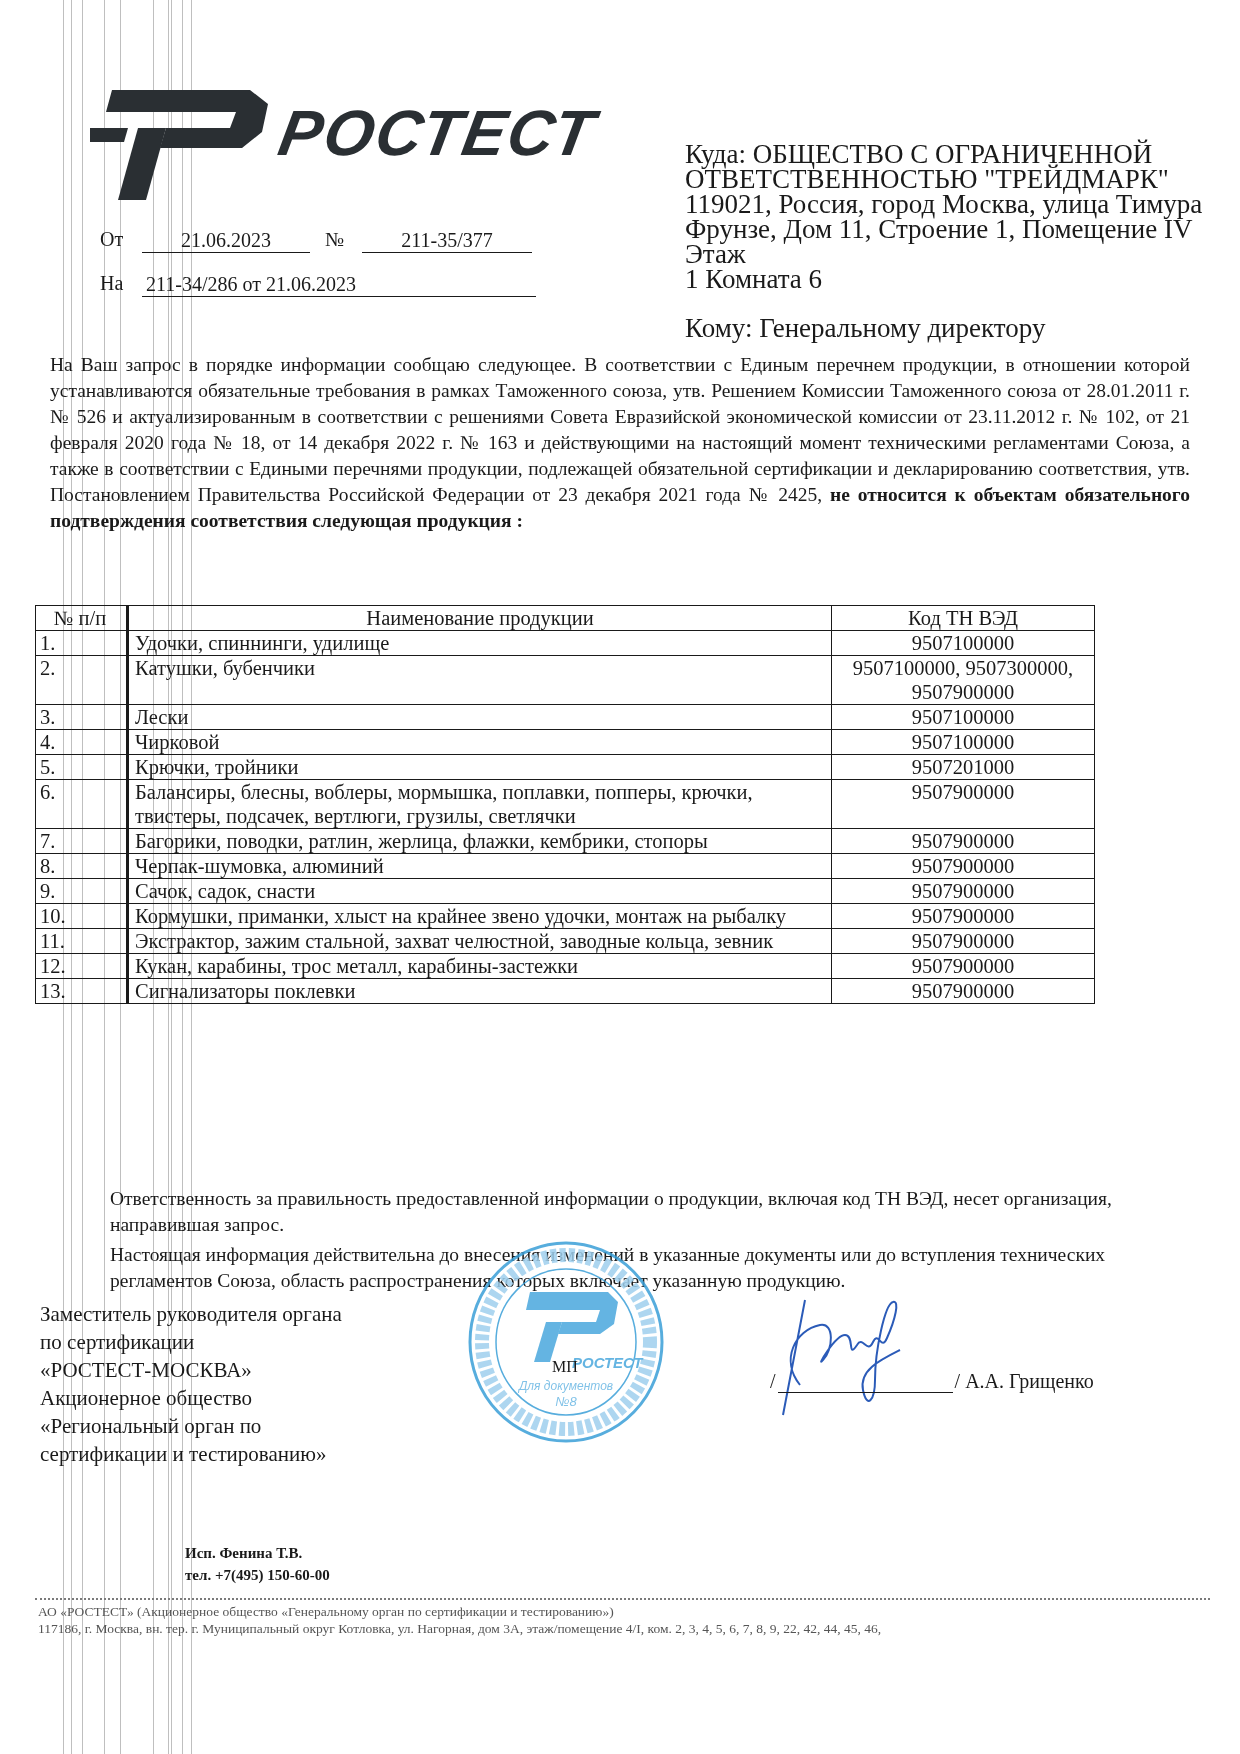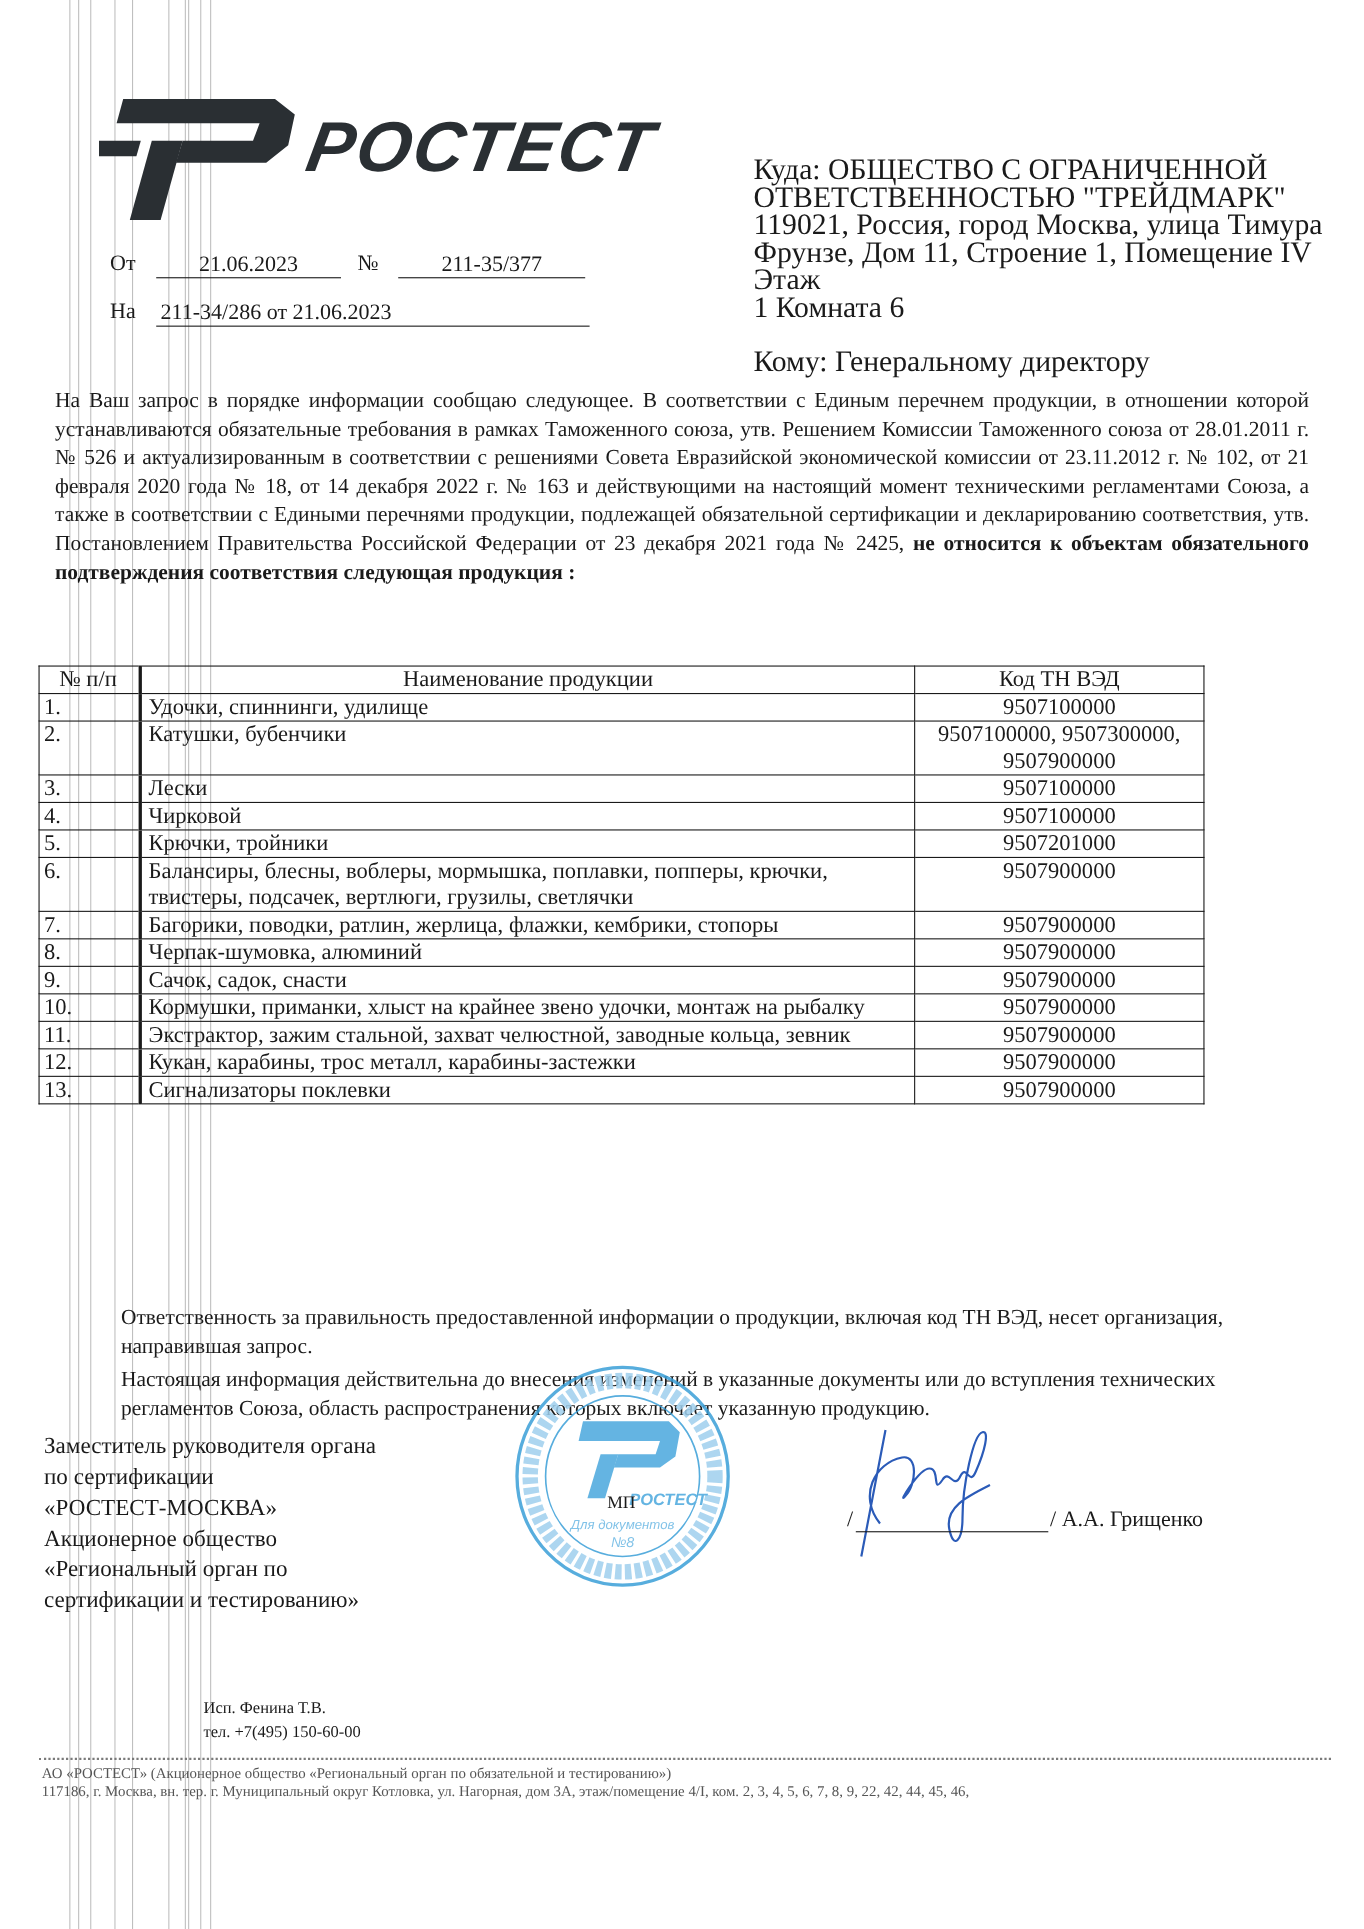--- a/index.html
+++ b/index.html
@@ -58,21 +58,21 @@
   .signer { position: absolute; left: 40px; top: 1300px; font-size: 21px; line-height: 28px; }
   .signer p { margin: 0; }
   .sigline { position: absolute; left: 770px; top: 1370px; font-size: 20px; }
   .sigline .blank { display: inline-block; width: 175px; border-bottom: 1.5px solid #1a1a1a; height: 22px; vertical-align: bottom; margin: 0 2px; }
   .mp { position: absolute; left: 552px; top: 1358px; font-size: 16px; }
 
   .stamp { position: absolute; left: 466px; top: 1240px; width: 200px; height: 205px; opacity: .85; }
   .signature { position: absolute; left: 775px; top: 1290px; width: 150px; height: 130px; }
 
   .exec { position: absolute; left: 185px; top: 1542px; font-size: 15px; line-height: 22px; }
-  .exec p { margin: 0; }
+  .exec p { margin: 0; font-weight: bold; }
 
   .footer-rule { position: absolute; left: 35px; right: 30px; top: 1598px; border-top: 2px dotted #7a7a7a; }
   .footer { position: absolute; left: 38px; top: 1603px; font-size: 13.5px; line-height: 17px; color: #555; }
   .footer p { margin: 0; white-space: nowrap; }
 </style>
 </head>
 <body>
 
 <div class="scanlines">
   <i style="left:63px"></i>
@@ -235,15 +235,15 @@
   <span>А.А. Грищенко</span>
 </div>
 
 <div class="exec">
   <p>Исп. Фенина Т.В.</p>
   <p>тел. +7(495) 150-60-00</p>
 </div>
 
 <div class="footer-rule"></div>
 <div class="footer">
-  <p>АО «РОСТЕСТ»   (Акционерное общество «Региональный орган по обязательной и тестированию»)</p>
+  <p>АО «РОСТЕСТ»   (Акционерное общество «Генеральному орган по сертификации и тестированию»)</p>
   <p>117186, г. Москва, вн. тер. г. Муниципальный округ Котловка, ул. Нагорная, дом 3А, этаж/помещение 4/I, ком. 2, 3, 4, 5, 6, 7, 8, 9, 22, 42, 44, 45, 46,</p>
 </div>
 
 </body></html>

